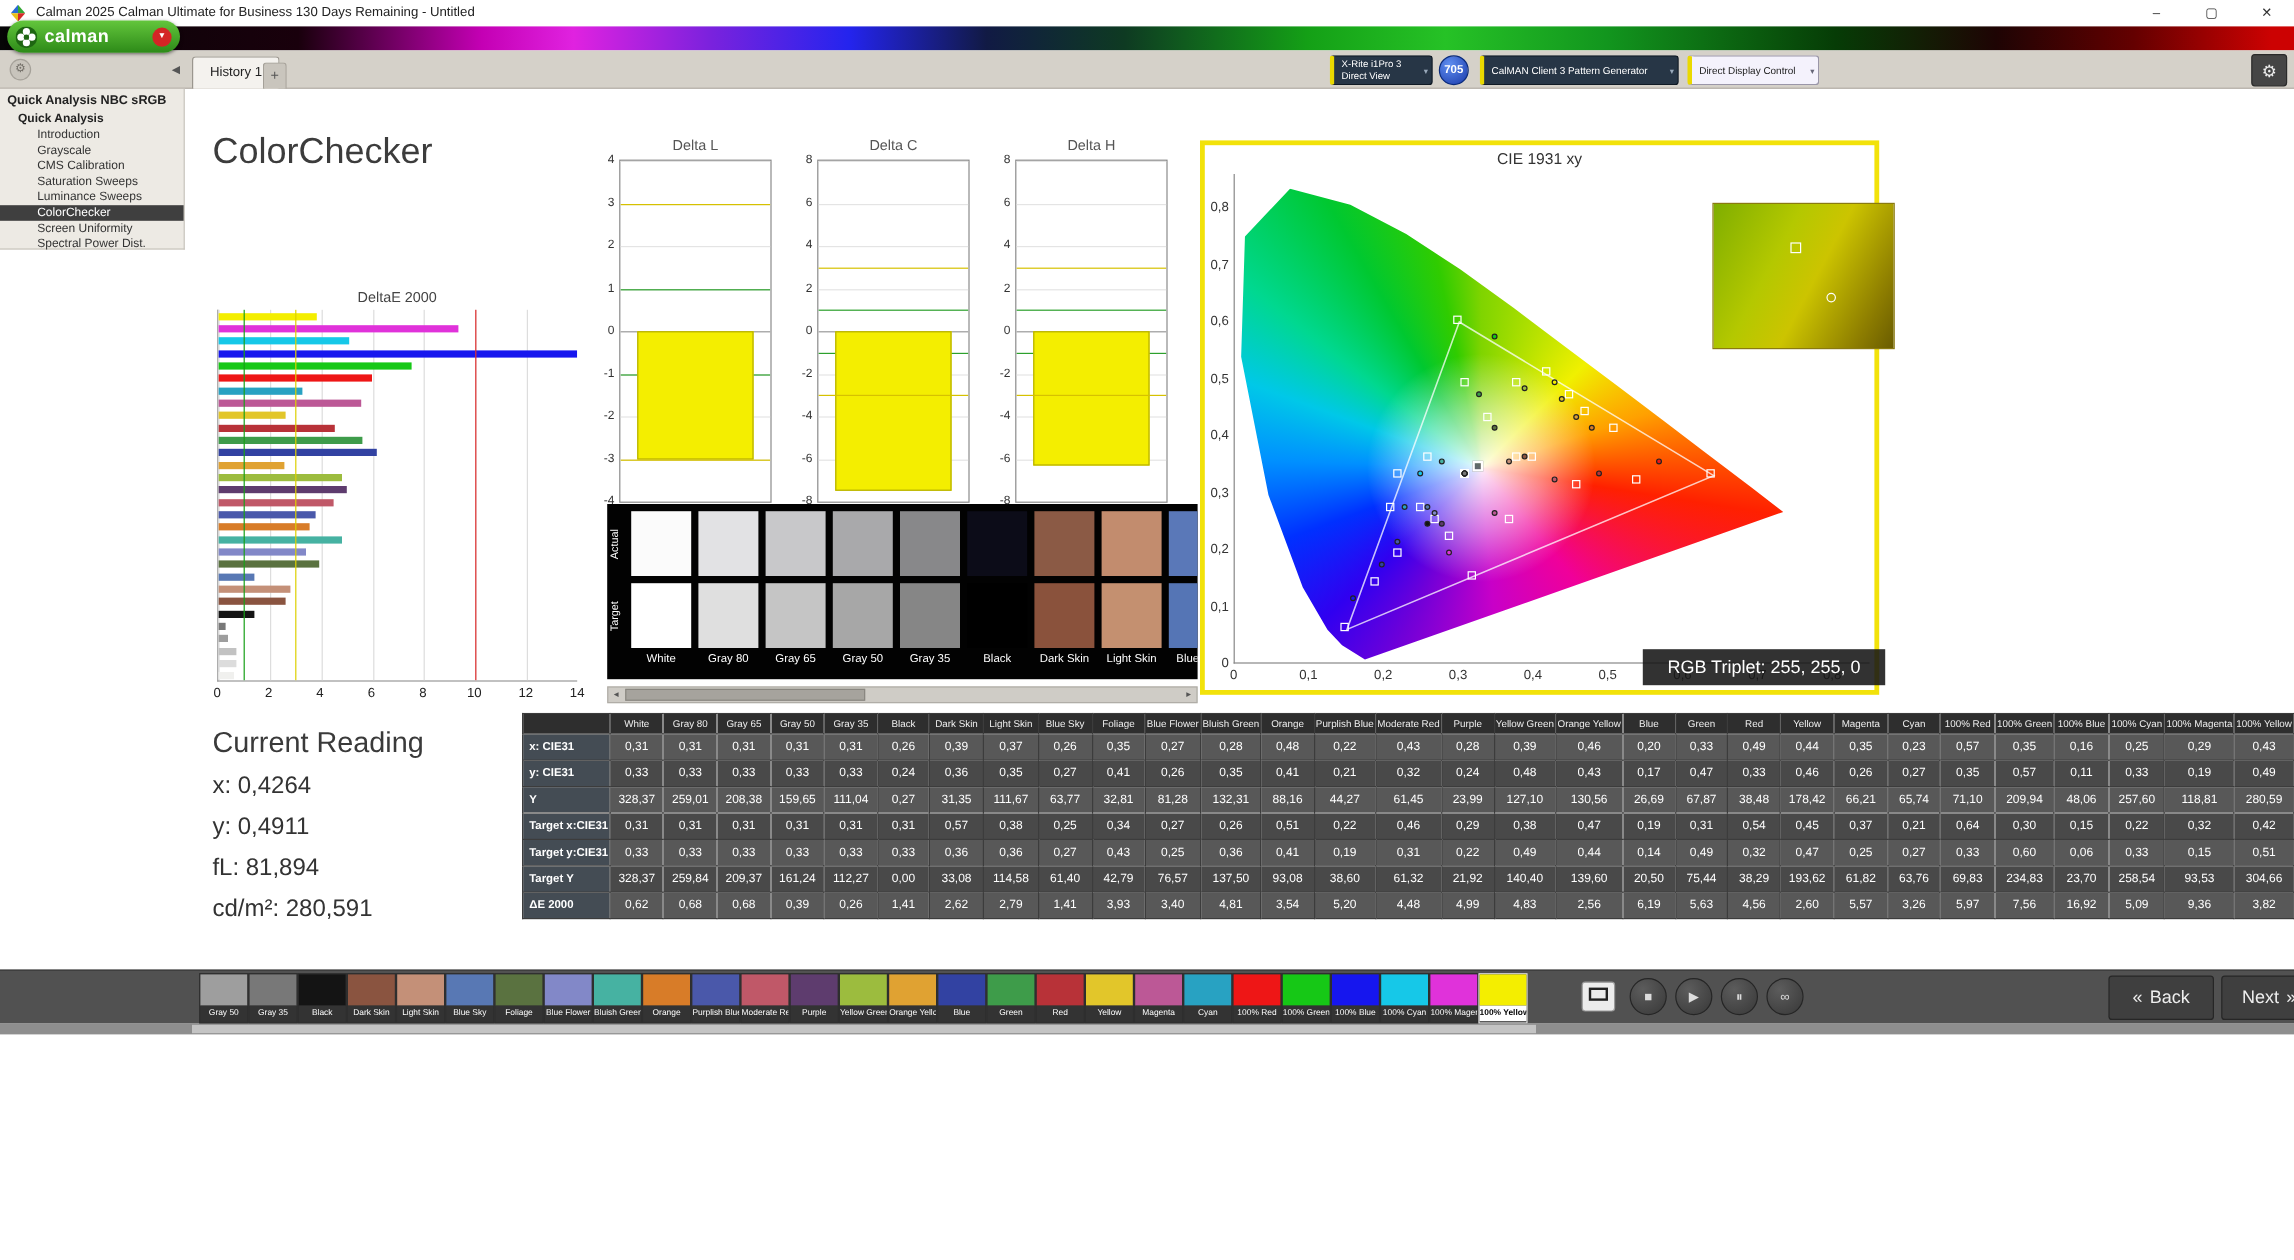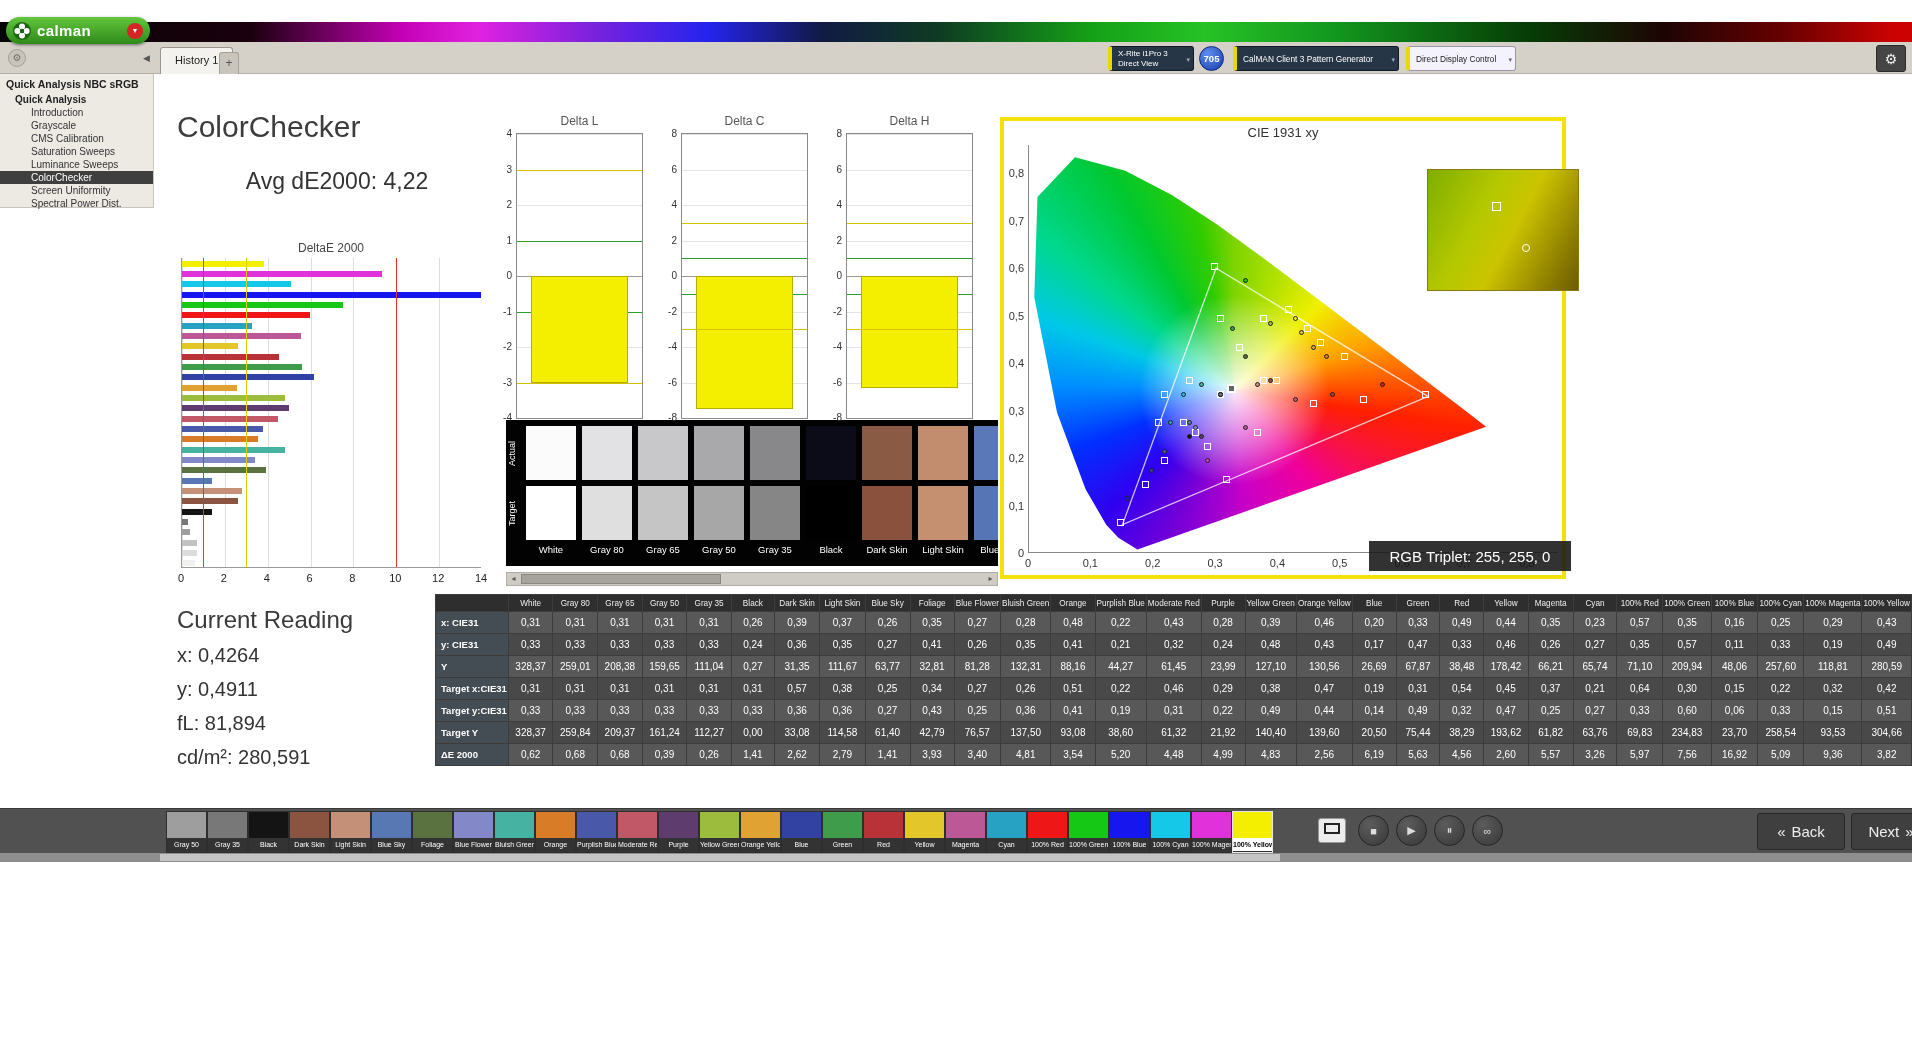--- a/index.html
+++ b/index.html
@@ -168,20 +168,32 @@
     gap:6px;cursor:pointer;}
   #backbtn{left:1757px;width:88px;} #nextbtn{left:1851px;width:80px;}
   #bsb{position:absolute;left:0;top:853px;width:100%;height:9px;background:#8e8e8e;}
   #bsb-thumb{position:absolute;left:160px;top:1px;width:1120px;height:7px;background:#c4c4c4;cursor:pointer;}
 </style>
 </head>
 <body>
 
 <div id="app">
 
+  <div id="titlebar">
+    <svg id="title-icon" viewBox="0 0 14 14">
+      <polygon points="7,0 13,7 7,7" fill="#35a835"></polygon>
+      <polygon points="7,0 1,7 7,7" fill="#2a6ad4"></polygon>
+      <polygon points="7,14 1,7 7,7" fill="#e8c018"></polygon>
+      <polygon points="7,14 13,7 7,7" fill="#d42a2a"></polygon>
+    </svg>
+    <span id="title-text">Calman 2025 Calman Ultimate for Business 130 Days Remaining  - Untitled</span>
+    <div class="win-btn" id="btn-min">–</div>
+    <div class="win-btn" id="btn-max">▢</div>
+    <div class="win-btn" id="btn-close">✕</div>
+  </div>
 
   <div id="gradientbar"></div>
 
   <div id="logo">
     <svg id="logo-mark" viewBox="0 0 18 18">
       <circle cx="9" cy="9" r="9" fill="#1e6612"></circle>
       <circle cx="9" cy="4.4" r="3" fill="#fff"></circle>
       <circle cx="9" cy="13.6" r="3" fill="#fff"></circle>
       <circle cx="4.4" cy="9" r="3" fill="#fff"></circle>
       <circle cx="13.6" cy="9" r="3" fill="#fff"></circle>
@@ -224,21 +236,20 @@
         <div class="tree-item">CMS Calibration</div>
         <div class="tree-item">Saturation Sweeps</div>
         <div class="tree-item">Luminance Sweeps</div>
         <div class="tree-item sel">ColorChecker</div>
         <div class="tree-item">Screen Uniformity</div>
         <div class="tree-item">Spectral Power Dist.</div>
       </div>
   </div>
 
   <div id="cc-title">ColorChecker</div>
-  <div id="avg-line">Avg dE2000: 4,22</div>
 
   <div id="dechart-title">DeltaE 2000</div>
   <div id="dechart">
       <div class="de-grid" style="left: 0px;"></div>
       <div class="de-grid" style="left: 42.8571px;"></div>
       <div class="de-grid" style="left: 85.7143px;"></div>
       <div class="de-grid" style="left: 128.571px;"></div>
       <div class="de-grid" style="left: 171.429px;"></div>
       <div class="de-grid" style="left: 214.286px;"></div>
       <div class="de-grid" style="left: 257.143px;"></div>

